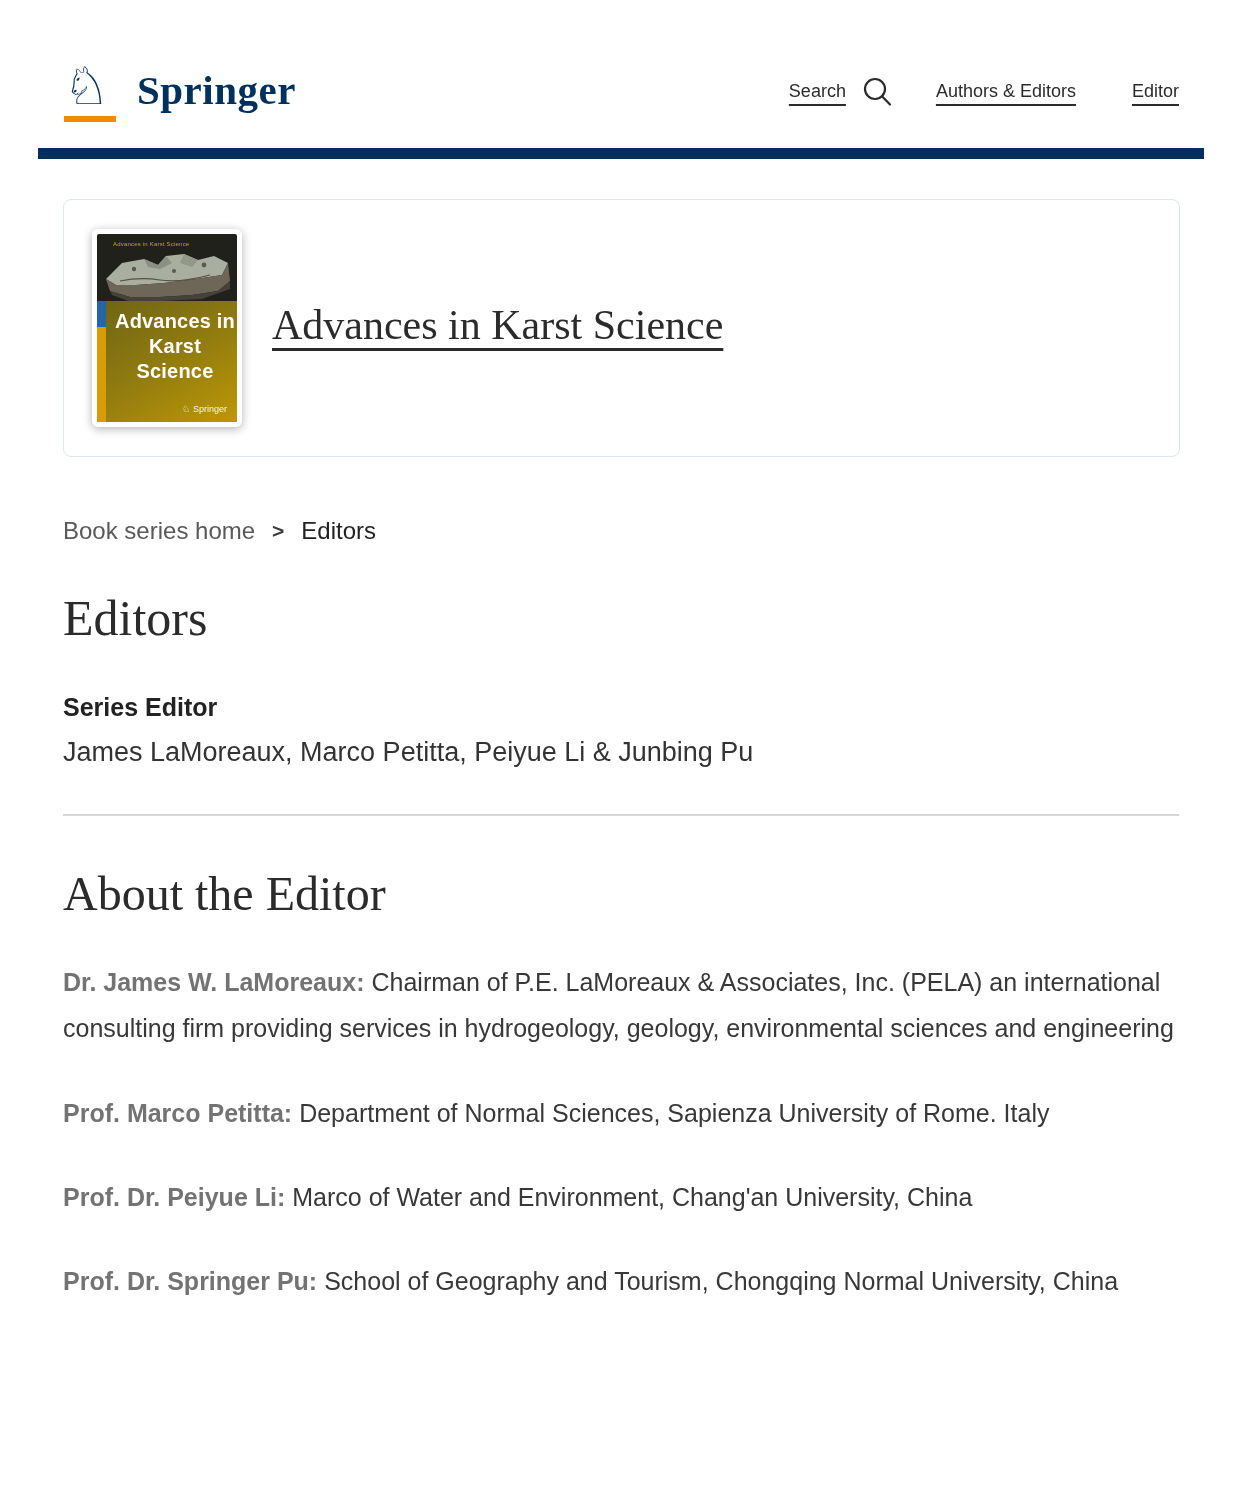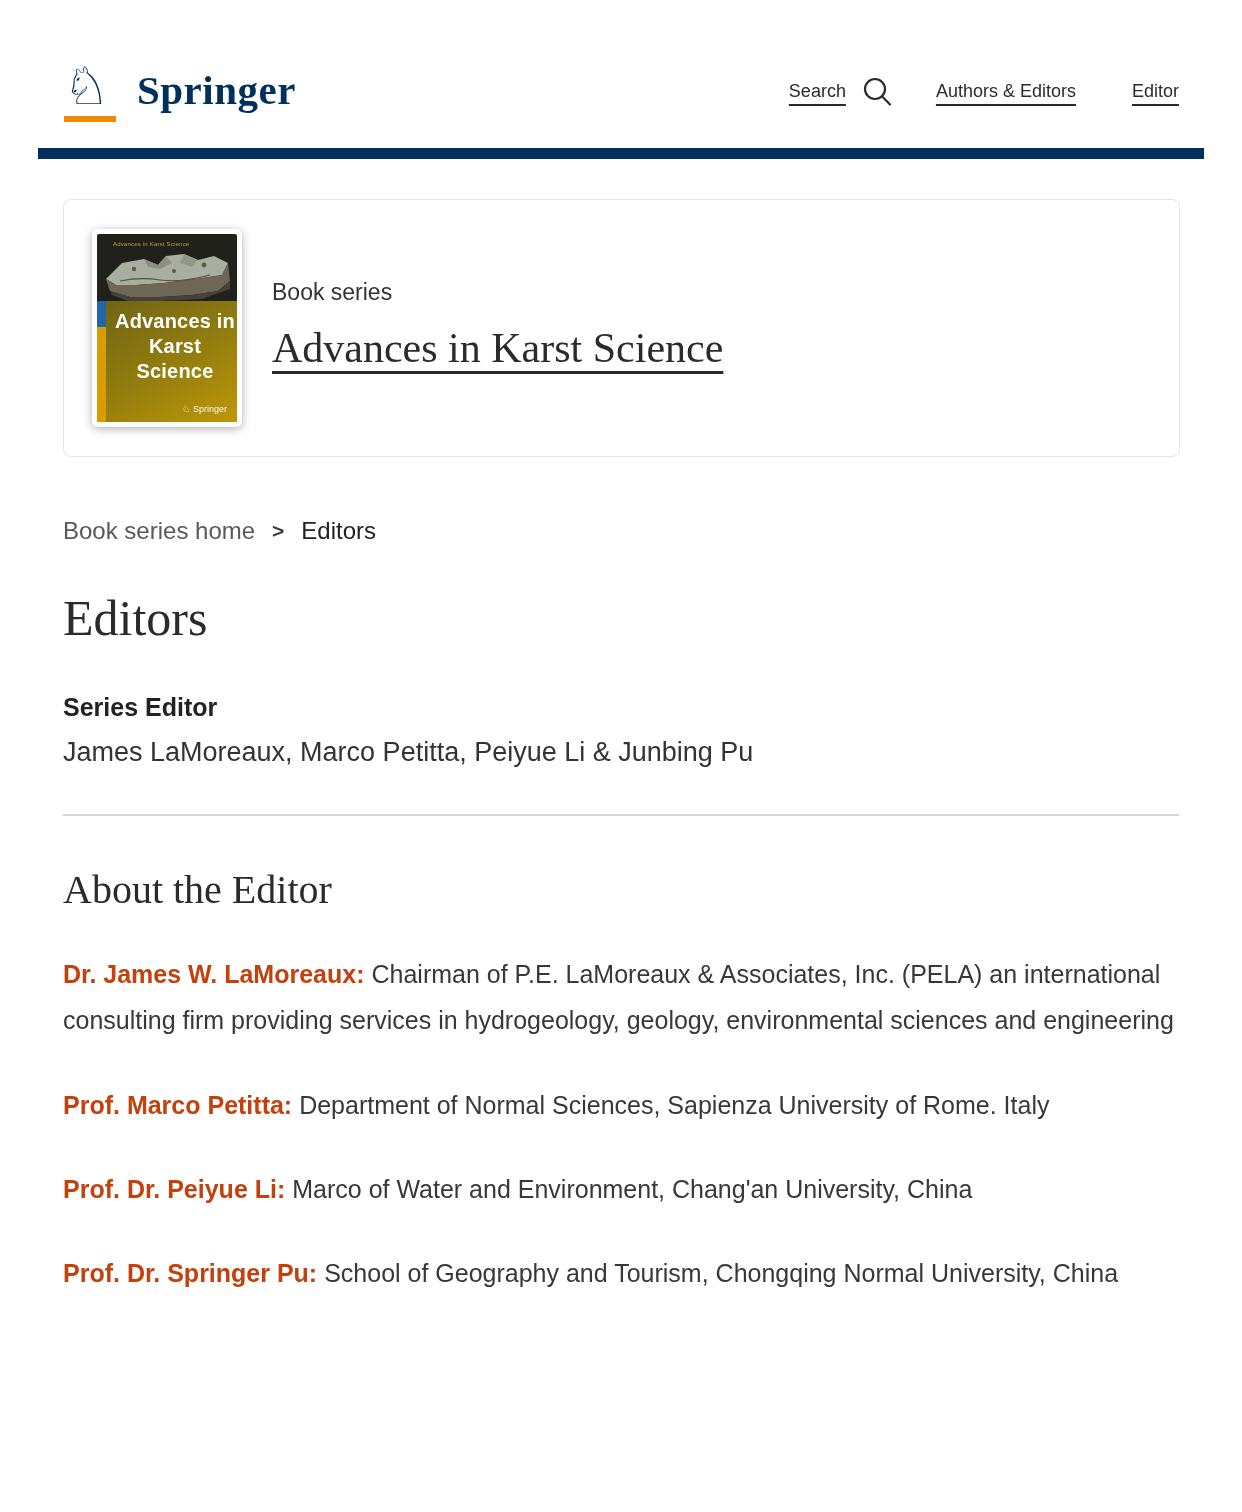--- a/index.html
+++ b/index.html
@@ -90,24 +90,24 @@
     margin:44px 63px 0 63px;
     font-family:"Liberation Serif", serif; font-weight:400;
     font-size:50px; color:#2b2b2b;
   }
   .series-editor-heading { margin:46px 63px 0 63px; font-size:25px; font-weight:700; color:#222; }
   .series-editors { margin:15px 63px 0 63px; font-size:27px; color:#333; }
   .section-divider { margin:46px 63px 0 63px; border:none; border-top:2px solid #d6d6d6; }
   .about-heading {
     margin:50px 63px 0 63px;
     font-family:"Liberation Serif", serif; font-weight:400;
-    font-size:40px; color:#2b2b2b;
+    font-size:48px; color:#2b2b2b;
   }
   .bio { margin:38px 63px 0 63px; max-width:1112px; font-size:25px; line-height:1.85; color:#383838; }
-  .bio .bio-name { font-weight:700; color:#c2410c; }
+  .bio .bio-name { font-weight:700; color:#737373; }
 </style>
 </head>
 <body>
 
 <header class="site-header">
   <a class="brand">
     <span class="horse-wrap">
       <span class="horse-glyph">♘</span>
       <span class="orange-bar"></span>
     </span>
@@ -150,21 +150,20 @@
         <span style="display:block;">Advances in</span>
         <span style="display:block;">Karst Science</span>
       </span>
       <span class="cover-publisher">
         <span class="mini-horse">♘</span>
         <span>Springer</span>
       </span>
     </span>
   </a>
   <div class="series-meta">
-    <div class="kicker">Book series</div>
     <a class="series-title-link">Advances in Karst Science</a>
   </div>
 </section>
 
 <nav class="breadcrumb">
   <a class="breadcrumb-home">Book series home</a>
   <span class="breadcrumb-sep">&gt;</span>
   <span class="breadcrumb-current">Editors</span>
 </nav>
 

